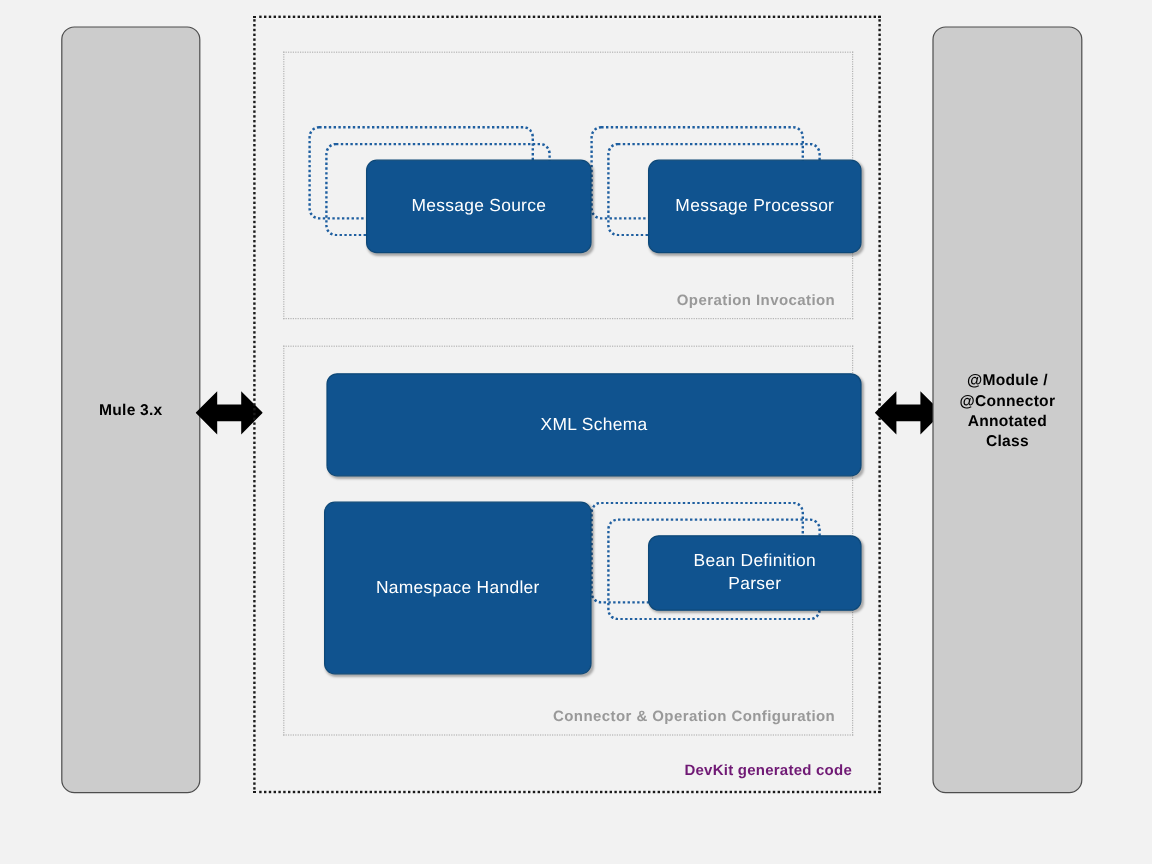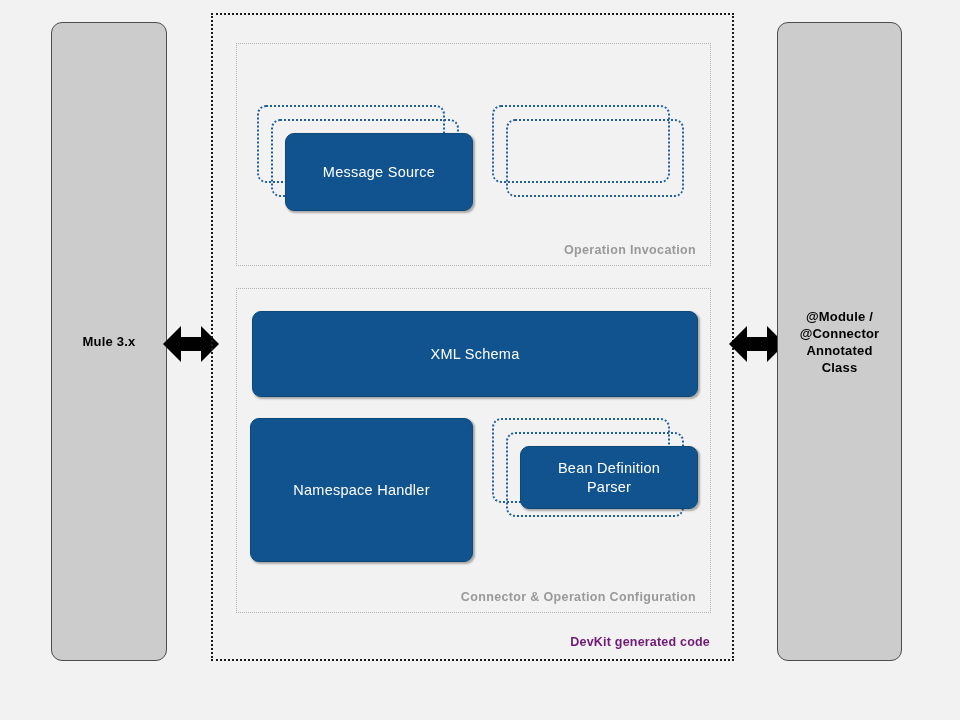--- a/index.html
+++ b/index.html
@@ -101,20 +101,21 @@
     color: #ffffff;
     display: flex;
     align-items: center;
     justify-content: center;
     text-align: center;
     font-size: 14.5px;
     line-height: 19px;
     letter-spacing: 0.25px;
     box-shadow: 1.5px 1.5px 2px rgba(0, 0, 0, 0.30);
     z-index: 4;
+    margin-left: 20px;
   }
 
   #node-message-source     { left: 285px; top: 133px; width: 188px; height: 78px; }
   #node-message-processor  { left: 520px; top: 133px; width: 178px; height: 78px; }
   #node-xml-schema         { left: 252px; top: 311px; width: 446px; height: 86px; }
   #node-namespace-handler  { left: 250px; top: 418px; width: 223px; height: 144px; }
   #node-bean-def-parser    { left: 520px; top: 446px; width: 178px; height: 63px; }
 
   
   .ghost {
@@ -163,20 +164,23 @@
   <div class="ghost back" id="ghost-ms-2"></div>
   <div class="ghost" id="ghost-ms-1"></div>
 
   <div class="node" id="node-message-source">
     <span>Message Source</span>
   </div>
 
   <div class="ghost back" id="ghost-mp-2"></div>
   <div class="ghost" id="ghost-mp-1"></div>
 
+  <div class="node" id="node-message-processor">
+    <span>Message Processor</span>
+  </div>
 
   <div id="section-configuration" class="section">
     <span class="section-label">Connector &amp; Operation Configuration</span>
   </div>
 
   <div class="node" id="node-xml-schema">
     <span>XML Schema</span>
   </div>
 
   <div class="node" id="node-namespace-handler">

